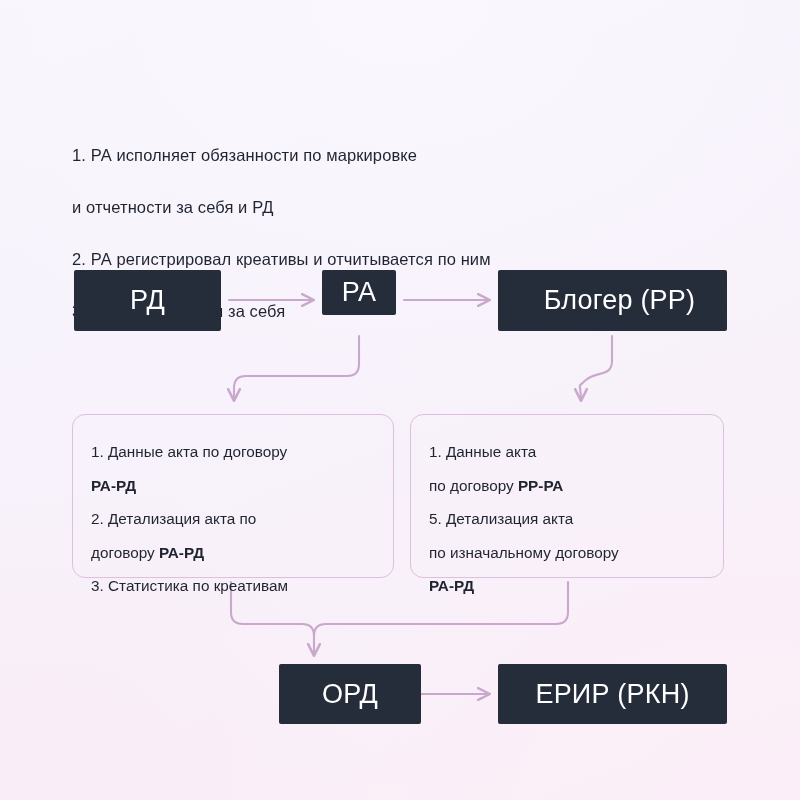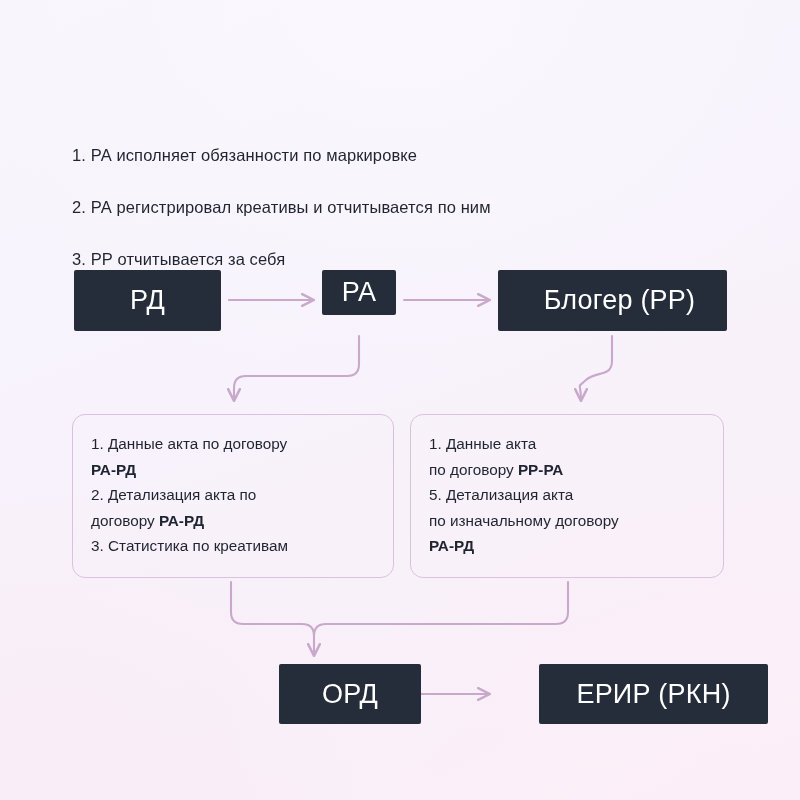--- a/index.html
+++ b/index.html
@@ -57,36 +57,36 @@
     font-size: 27px;
     letter-spacing: 0.2px;
     box-sizing: border-box;
     padding: 0 16px;
     white-space: nowrap;
   }
   #node-rd      { left: 74px;  top: 270px; width: 147px; height: 61px; }
   #node-ra      { left: 322px; top: 270px; width: 74px;  height: 45px; justify-content: center; }
   #node-blogger { left: 498px; top: 270px; width: 229px; height: 61px; padding-left: 30px; }
   #node-ord     { left: 243px; top: 664px; width: 142px; height: 60px; margin-left: 36px; }
-  #node-erir    { left: 498px; top: 664px; width: 229px; height: 60px; margin-left: 41px; }
+  #node-erir    { left: 498px; top: 664px; width: 229px; height: 60px; }
 
   
   .panel {
     position: absolute;
     border: 1.4px solid #dcc0e0;
     border-radius: 13px;
     box-sizing: border-box;
     padding: 16px 18px 14px 18px;
     color: #1f2430;
     font-size: 15.3px;
     line-height: 25.5px;
   }
   #panel-left  { left: 72px;  top: 414px; width: 322px; height: 164px; }
   #panel-right { left: 410px; top: 414px; width: 314px; height: 164px; }
-  .panel-line { display: block; white-space: pre-wrap; }
+  .panel-line { display: block; white-space: pre-wrap; margin-top: 8px; }
   .panel b { font-weight: bold; }
 </style>
 </head>
 <body>
 
 <div id="canvas">
 
   <svg id="connectors" viewBox="0 0 800 800" xmlns="http://www.w3.org/2000/svg">
     <defs>
       <marker id="ah" viewBox="0 0 10 10" refX="8.4" refY="5" markerWidth="7" markerHeight="7" orient="auto-start-reverse">
@@ -106,20 +106,21 @@
 
       <path d="M 612 336 L 612 361 C 612 377 596 371 586 380 C 576 389 581 381 581 400" marker-end="url(#ah)"></path>
 
       <path d="M 231 582 L 231 612 Q 231 624 243 624 L 302 624 Q 314 624 314 636 L 314 655" marker-end="url(#ah)"></path>
       <path d="M 568 582 L 568 612 Q 568 624 556 624 L 326 624 Q 314 624 314 636"></path>
     </g>
   </svg>
 
   <div class="intro">
     <span class="intro-line">1. РА исполняет обязанности по маркировке</span>
+    <span class="intro-line">и отчетности за себя и РД</span>
     <span class="intro-line">2. РА регистрировал креативы и отчитывается по ним</span>
     <span class="intro-line">3. РР отчитывается за себя</span>
   </div>
 
   <div class="node" id="node-rd">
     <span>РД</span>
   </div>
   <div class="node" id="node-ra">
     <span>РА</span>
   </div>

